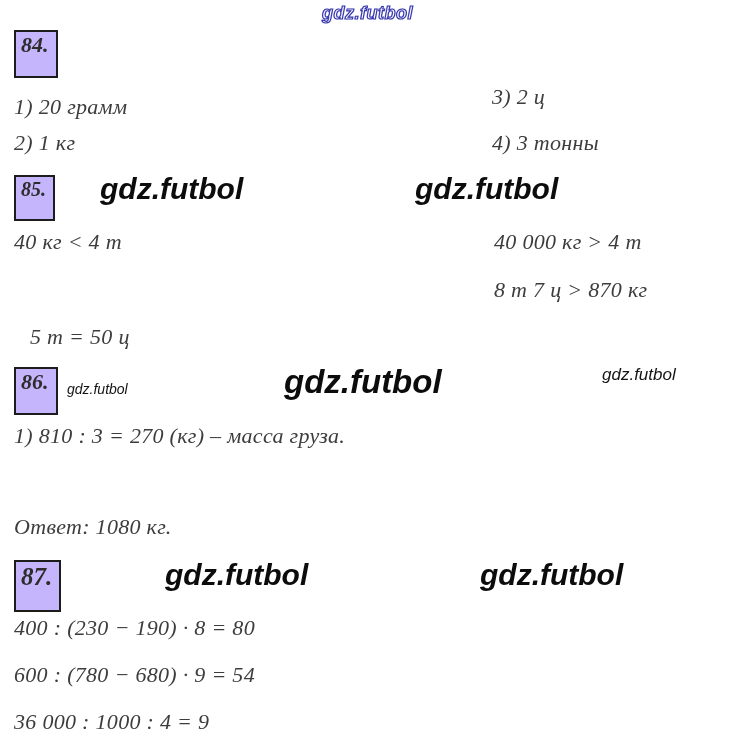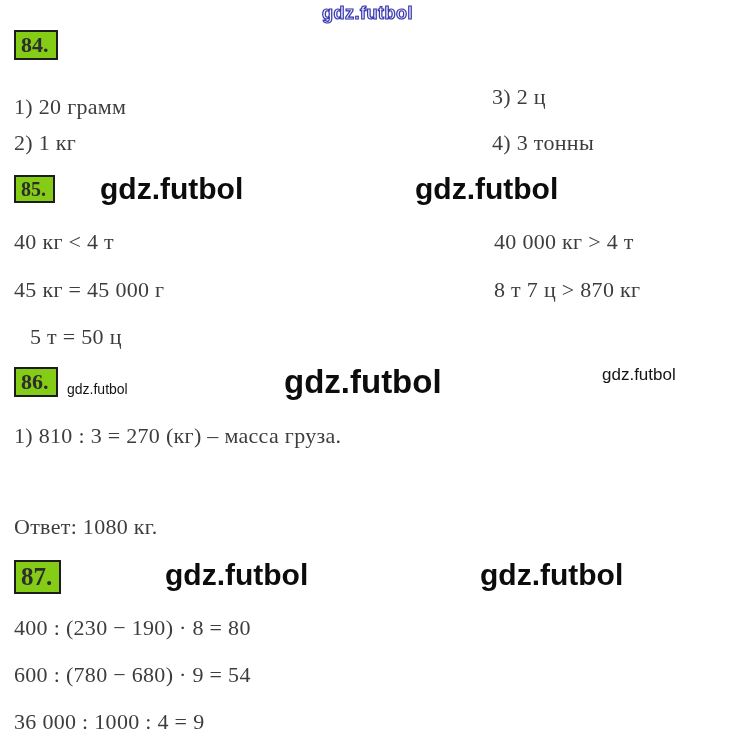--- a/index.html
+++ b/index.html
@@ -3,45 +3,46 @@
 <meta charset="utf-8">
 <style>
   html, body { margin: 0; padding: 0; background: #ffffff; }
   #page {
     position: relative;
     width: 735px;
     height: 752px;
     background: #ffffff;
     overflow: hidden;
     font-family: "Liberation Serif", "DejaVu Serif", serif;
+    font-style: italic;
   }
   .abs { position: absolute; white-space: nowrap; }
 
   
   .wm-top {
     left: 0; right: 0; top: 3px;
     text-align: center;
     font-family: "Liberation Sans", "DejaVu Sans", sans-serif;
     font-weight: 700;
     font-size: 18px;
     letter-spacing: 0.5px;
     color: #f4f4ff;
     -webkit-text-stroke: 1.2px #3939ae;
     text-shadow: 0 0 1px #3939ae;
   }
 
   
   .task-box {
     display: inline-block;
     border: 2px solid #1c1c1c;
-    padding: 0px 7px 0 5px;
+    padding: 0px 7px 18px 5px;
     font-weight: 700;
     font-size: 22px;
     color: #2d2d2d;
-    background: #84cc16;
+    background: #c4b5fd;
     line-height: 1.2;
   }
 
   
   .math {
     font-size: 22px;
     color: #3d3d3d;
     letter-spacing: 0.3px;
   }
 
@@ -83,21 +84,20 @@
   <div class="abs math" style="left:492px; top:130px;">4) 3 тонны</div>
 
   <div class="abs" style="left:14px; top:175px;">
     <span class="task-box" style="font-size:20px;">85.</span>
   </div>
   <div class="abs wm-bold" style="left:100px; top:172px;">gdz.futbol</div>
   <div class="abs wm-bold" style="left:415px; top:172px;">gdz.futbol</div>
 
   <div class="abs math" style="left:14px; top:229px;">40 кг &lt; 4 т</div>
   <div class="abs math" style="left:494px; top:229px;">40 000 кг &gt; 4 т</div>
-  <div class="abs math" style="left:14px; top:277px;">45 кг = 45 000 г</div>
   <div class="abs math" style="left:494px; top:277px;">8 т 7 ц &gt; 870 кг</div>
   <div class="abs math" style="left:14px; top:324px;margin-left:16px;">5 т = 50 ц</div>
 
   <div class="abs" style="left:14px; top:367px;border-radius:11px;">
     <span class="task-box">86.</span>
   </div>
   <div class="abs wm-small" style="left:67px; top:381px;">gdz.futbol</div>
   <div class="abs wm-bold wm-bold-xl" style="left:284px; top:363px;">gdz.futbol</div>
   <div class="abs wm-med" style="left:602px; top:365px;">gdz.futbol</div>
 

